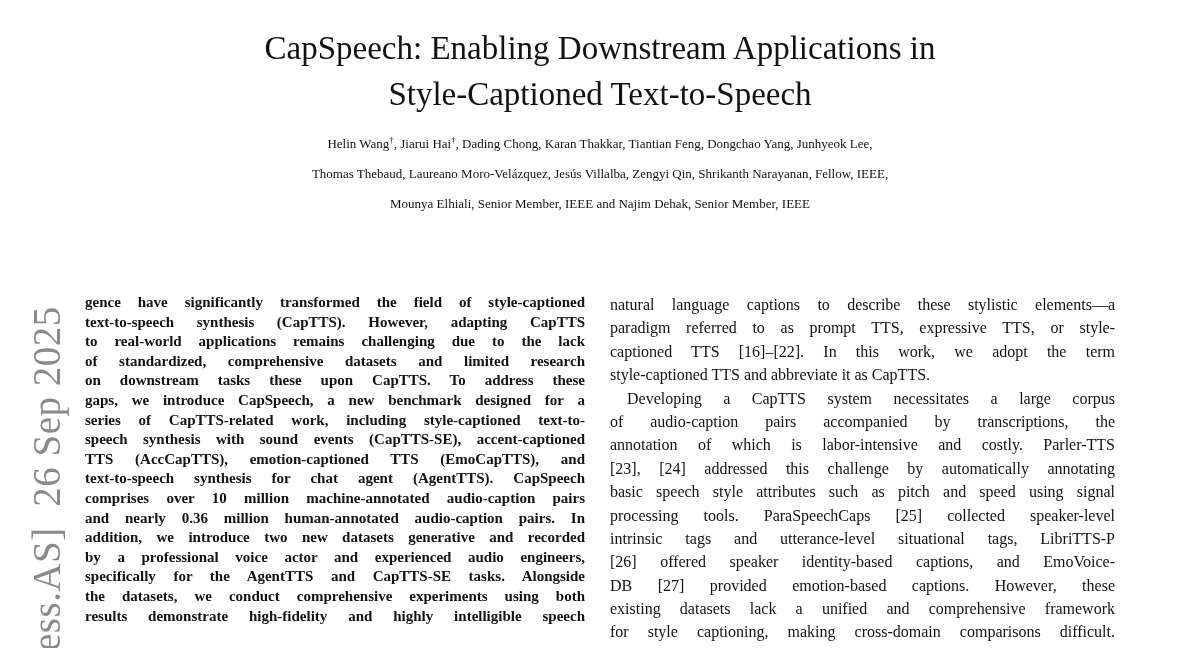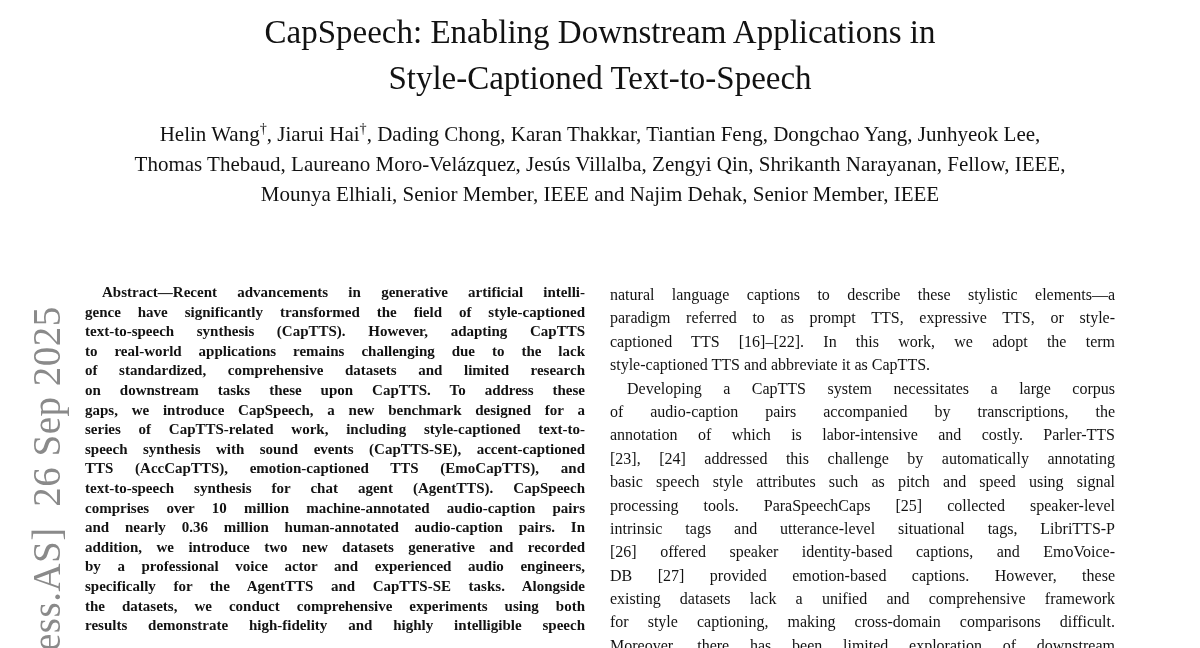--- a/index.html
+++ b/index.html
@@ -17,29 +17,29 @@
     left:24px;top:651px;
     transform-origin:0 0;
     transform:rotate(-90deg);
     font-size:39px;
     line-height:45px;
     color:#8a8a8a;
     white-space:pre;
     letter-spacing:0.5px;
   }
   .title-block{
-    padding-top:9px;
+    padding-top:25px;
     text-align:center;
     font-size:33px;
     line-height:46px;
     color:#121212;
   }
   .authors-block{
-    margin-top:18px;
-    font-size:21px;
+    margin-top:12px;
+    font-size:13px;
   }
   .authors-block .tline{
     text-align:center;
     line-height:30px;
     max-height:30px;
   }
   .columns{
     display:flex;
     margin-left:85px;
     margin-top:74px;
@@ -92,21 +92,20 @@
   </div>
 
   <div class="authors-block">
       <div class="tline"><span>Helin Wang</span><sup>†</sup><span>, Jiarui Hai</span><sup>†</sup><span>, Dading Chong, Karan Thakkar, Tiantian Feng, Dongchao Yang, Junhyeok Lee,</span></div>
       <div class="tline"><span>Thomas Thebaud, Laureano Moro-Velázquez, Jesús Villalba, Zengyi Qin, Shrikanth Narayanan, </span><span class="it">Fellow, IEEE</span><span>,</span></div>
       <div class="tline"><span>Mounya Elhiali, </span><span class="it">Senior Member, IEEE</span><span> and Najim Dehak, </span><span class="it">Senior Member, IEEE</span></div>
     </div>
 
   <div class="columns">
     <div class="col col-left">
-        <div class="tline ind"><span class="it">Abstract</span><span>—Recent advancements in generative artificial intelli-</span></div>
         <div class="tline"><span>gence have significantly transformed the field of style-captioned</span></div>
         <div class="tline"><span>text-to-speech synthesis (CapTTS). However, adapting CapTTS</span></div>
         <div class="tline"><span>to real-world applications remains challenging due to the lack</span></div>
         <div class="tline"><span>of standardized, comprehensive datasets and limited research</span></div>
         <div class="tline"><span>on downstream tasks these upon CapTTS. To address these</span></div>
         <div class="tline"><span>gaps, we introduce CapSpeech, a new benchmark designed for a</span></div>
         <div class="tline"><span>series of CapTTS-related work, including style-captioned text-to-</span></div>
         <div class="tline"><span>speech synthesis with sound events (CapTTS-SE), accent-captioned</span></div>
         <div class="tline"><span>TTS (AccCapTTS), emotion-captioned TTS (EmoCapTTS), and</span></div>
         <div class="tline"><span>text-to-speech synthesis for chat agent (AgentTTS). CapSpeech</span></div>

